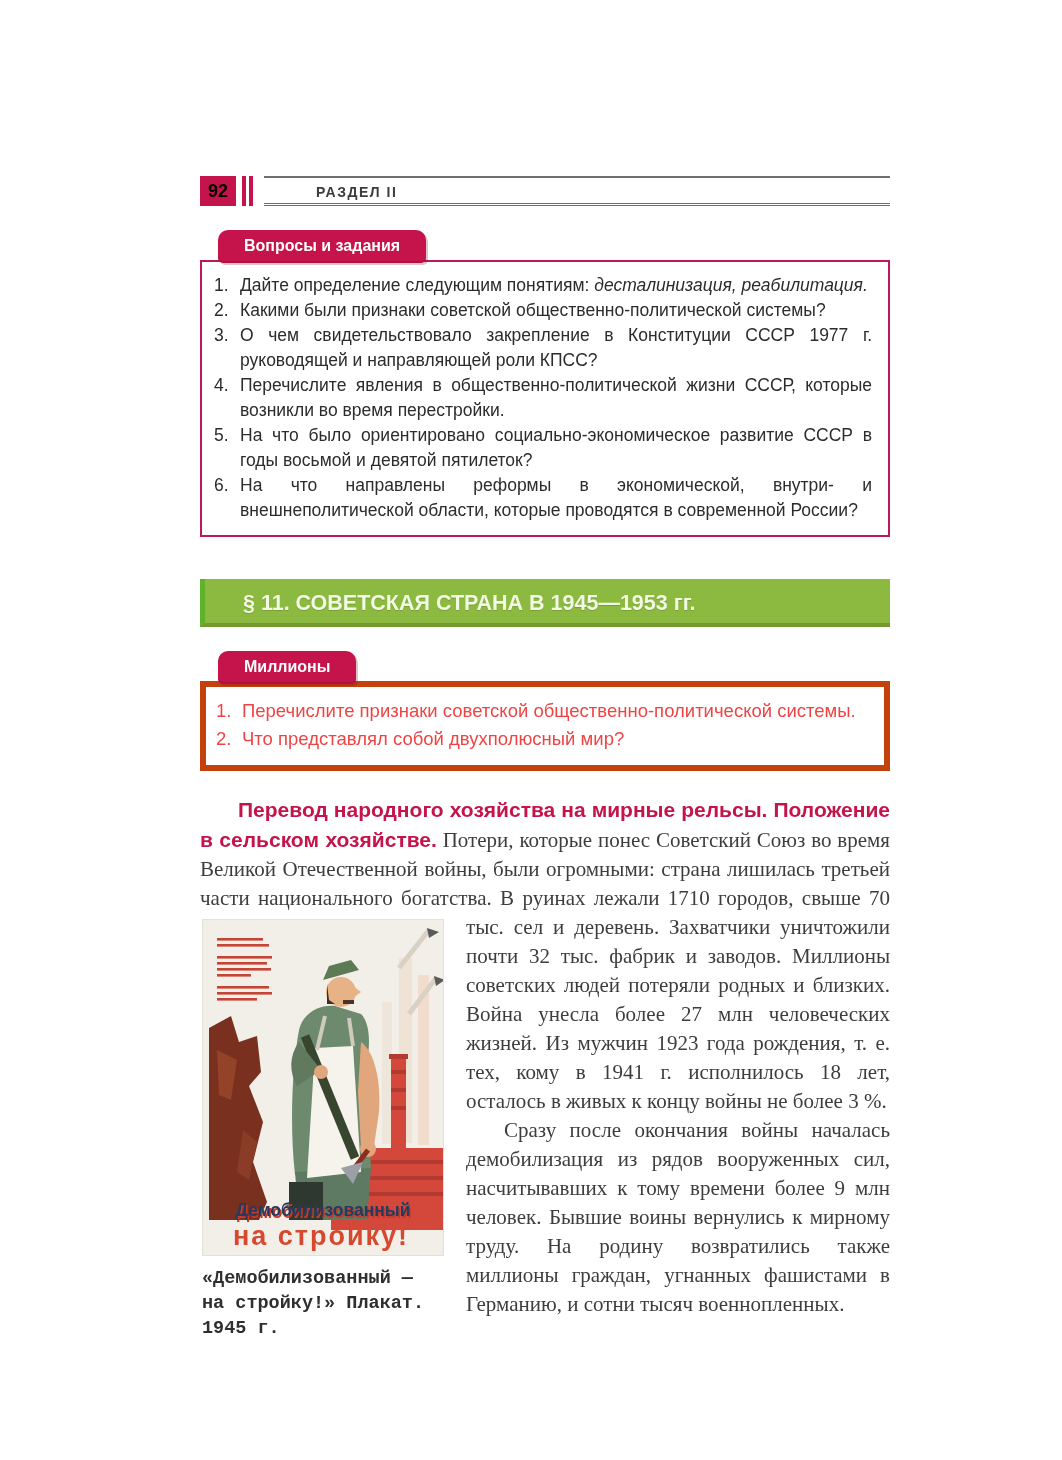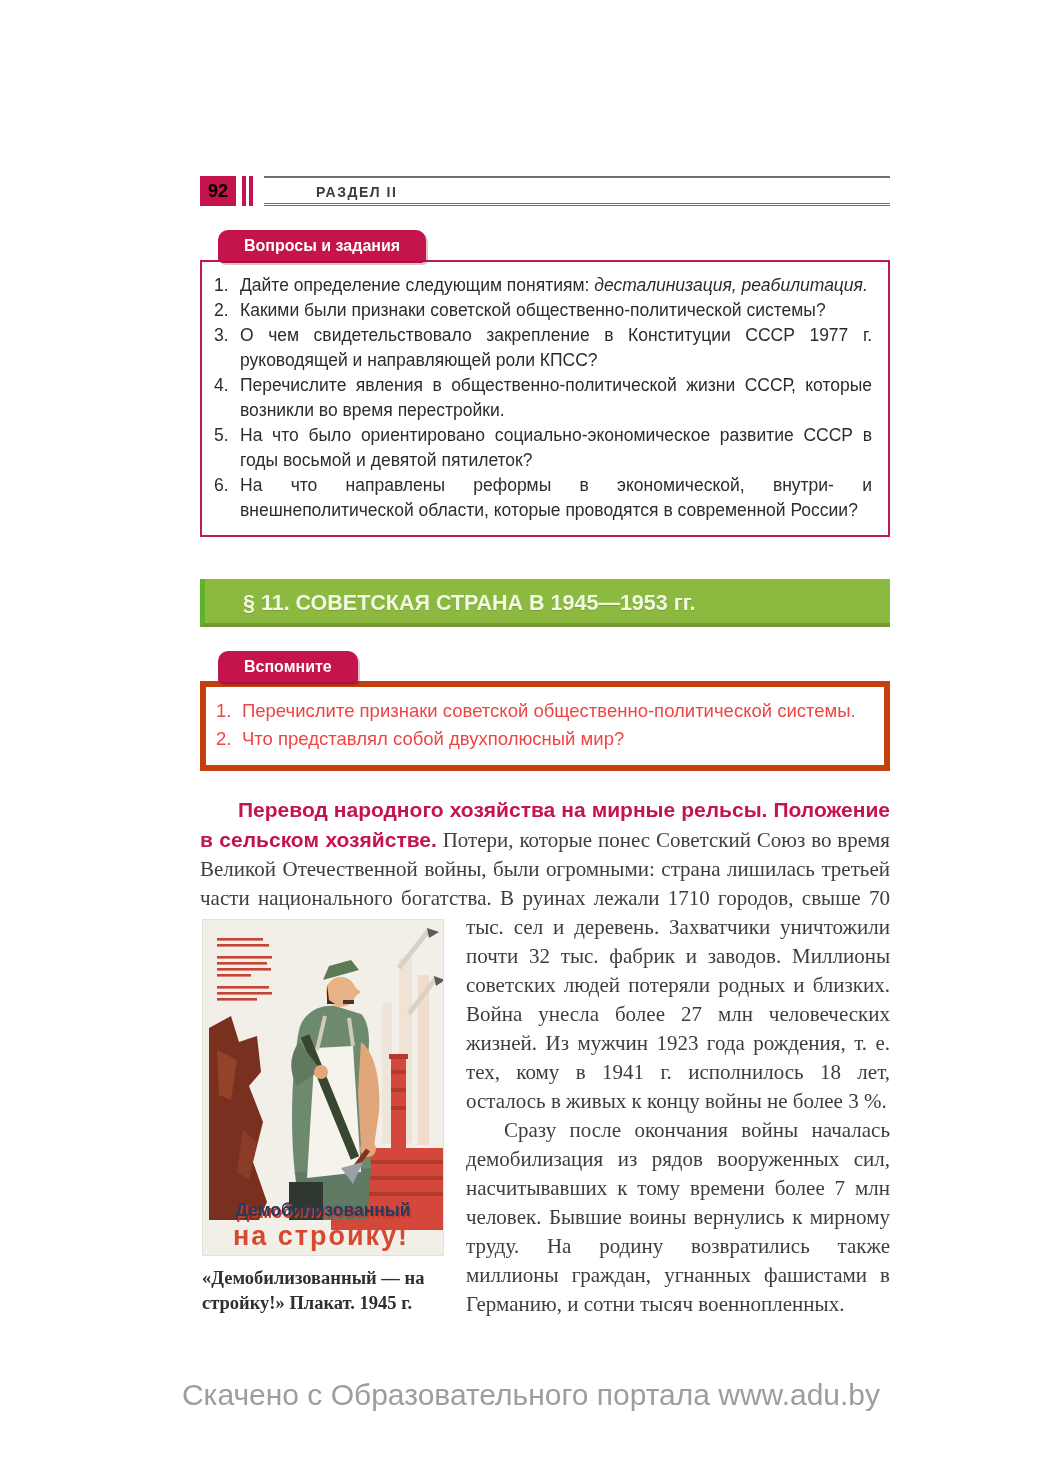--- a/index.html
+++ b/index.html
@@ -60,21 +60,21 @@
     line-height:29px; color:#3d3d3d; text-align:justify;
   }
   .article p { margin:0; text-indent:38px; }
   .lead {
     font-family:"Liberation Sans", sans-serif; font-weight:bold; color:#c5134b;
   }
   .poster-wrap { float:left; width:246px; margin:6px 18px 4px 2px; }
   .poster-wrap svg { display:block; border:1px solid #e4e1da; background:#f2efe9; }
   .poster-caption {
     display:block; margin-top:10px; width:238px;
-    font-family:Liberation Serif, serif; font-weight:bold;
+    font-family:Liberation Mono, monospace; font-weight:bold;
     font-size:18.5px; line-height:25px; color:#2f2f2f; text-align:left; text-indent:0;
   }
   .poster-title-1 { font-family:"Liberation Sans", sans-serif; font-weight:bold; }
   .poster-title-2 { font-family:"Liberation Sans", sans-serif; font-weight:bold; }
 
   
   .footer {
     position:absolute; left:0; right:0; top:1378px; text-align:center;
     font-size:30px; color:#9d9d9d;
   }
@@ -105,21 +105,21 @@
         <li>Перечислите явления в общественно-политической жизни СССР, которые возникли во время перестройки.</li>
         <li>На что было ориентировано социально-экономическое развитие СССР в годы восьмой и девятой пятилеток?</li>
         <li>На что направлены реформы в экономической, внутри- и внешнеполитической области, которые проводятся в современной России?</li>
       </ol>
     </div>
 
     
     <div class="banner">§ 11. СОВЕТСКАЯ СТРАНА В 1945—1953 гг.</div>
 
     
-    <div class="tab">Вспомните</div>
+    <div class="tab">Миллионы</div>
     <div class="rbox">
       <ol class="numlist">
         <li>Перечислите признаки советской общественно-политической системы.</li>
         <li>Что представлял собой двухполюсный мир?</li>
       </ol>
     </div>
 
     
     <div class="article">
       <p>
@@ -202,18 +202,17 @@
             <g>
               <text class="poster-title-1" x="121.5" y="297.5" text-anchor="middle" font-size="17.5" fill="#c23b2a">Демобилизованный</text>
               <text class="poster-title-1" x="120" y="296" text-anchor="middle" font-size="17.5" fill="#273a5e">Демобилизованный</text>
               <text class="poster-title-2" x="118" y="325" text-anchor="middle" font-size="27" fill="#d6492f" letter-spacing="2">на стройку!</text>
             </g>
           </svg>
           <span class="poster-caption">«Демобилизованный — на стройку!» Плакат. 1945 г.</span>
         </span>
         <span>1710 городов, свыше 70 тыс. сел и деревень. Захватчики уничтожили почти 32 тыс. фабрик и заводов. Миллионы советских людей потеряли родных и близких. Война унесла более 27 млн человеческих жизней. Из мужчин 1923 года рождения, т. е. тех, кому в 1941 г. исполнилось 18 лет, осталось в живых к концу войны не более 3 %.</span>
       </p>
-      <p>Сразу после окончания войны началась демобилизация из рядов вооруженных сил, насчитывавших к тому времени более 7 млн человек. Бывшие воины вернулись к мирному труду. На родину возвратились также миллионы граждан, угнанных фашистами в Германию, и сотни тысяч военнопленных.</p>
+      <p>Сразу после окончания войны началась демобилизация из рядов вооруженных сил, насчитывавших к тому времени более 9 млн человек. Бывшие воины вернулись к мирному труду. На родину возвратились также миллионы граждан, угнанных фашистами в Германию, и сотни тысяч военнопленных.</p>
     </div>
   </div>
 
-  <div class="footer">Скачено с Образовательного портала www.adu.by</div>
 </div>
 
 </body></html>

